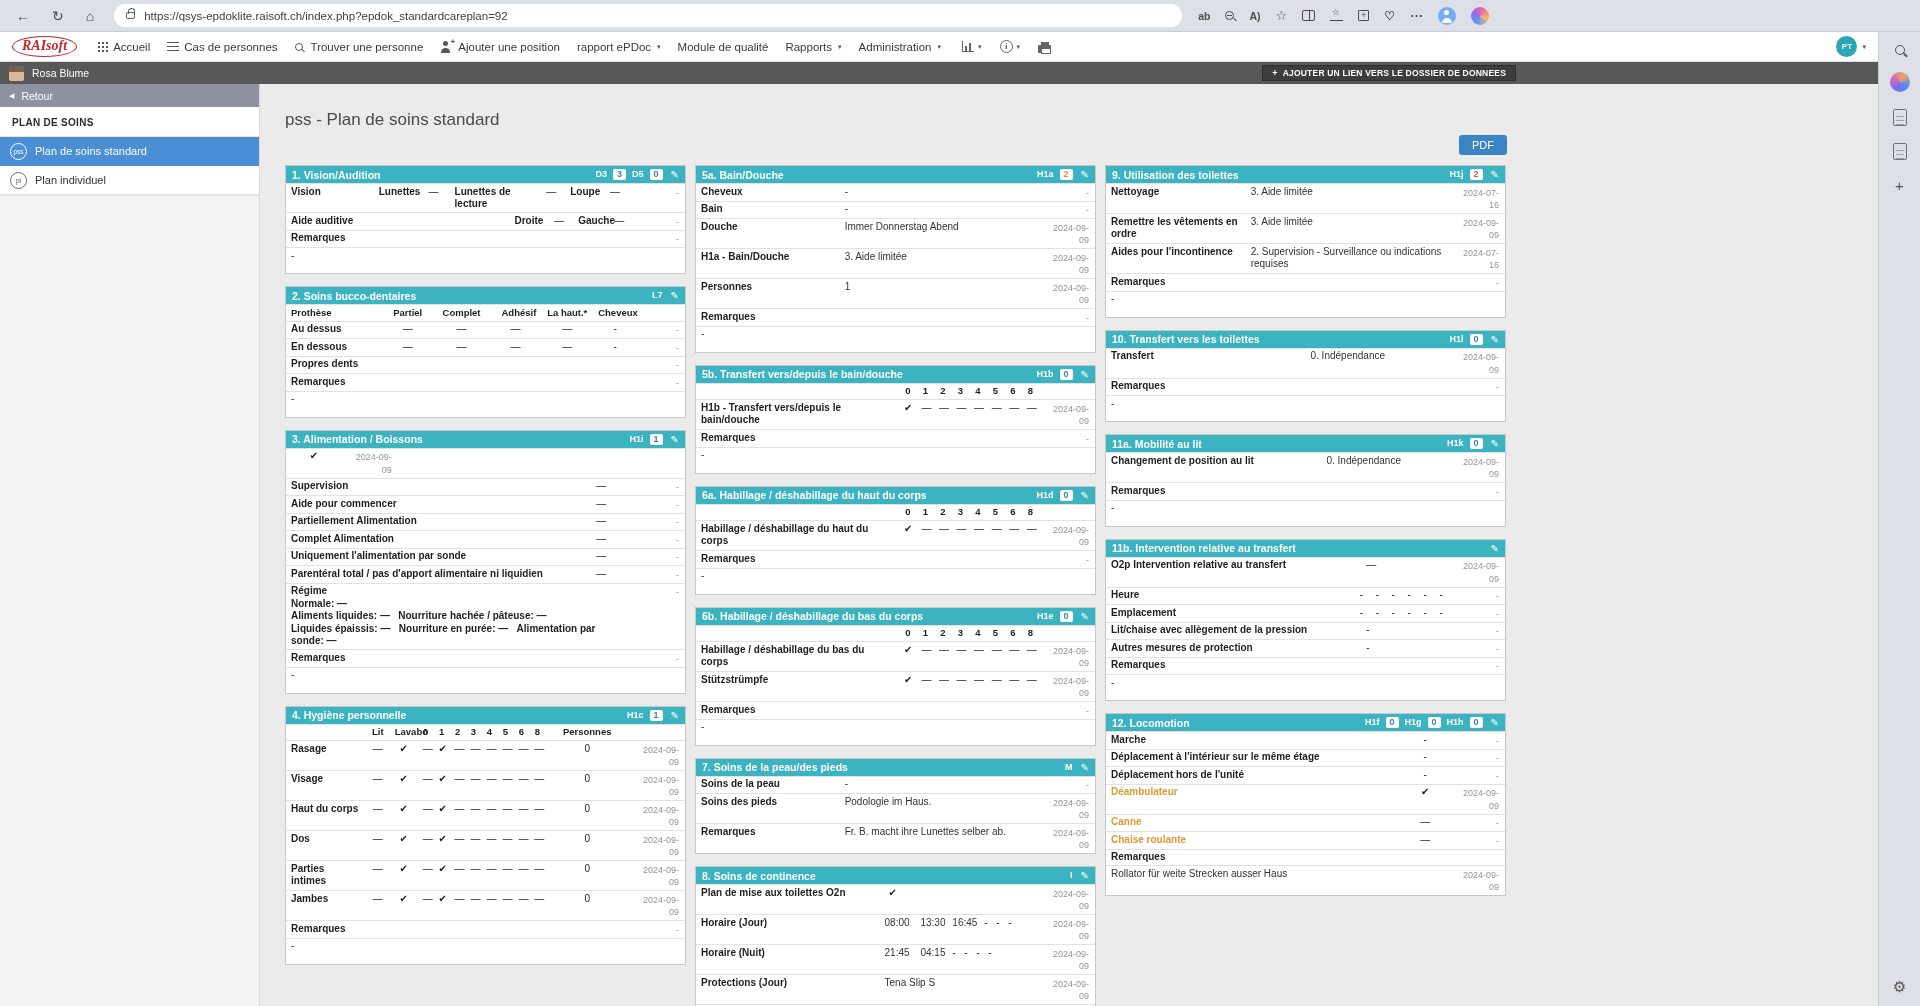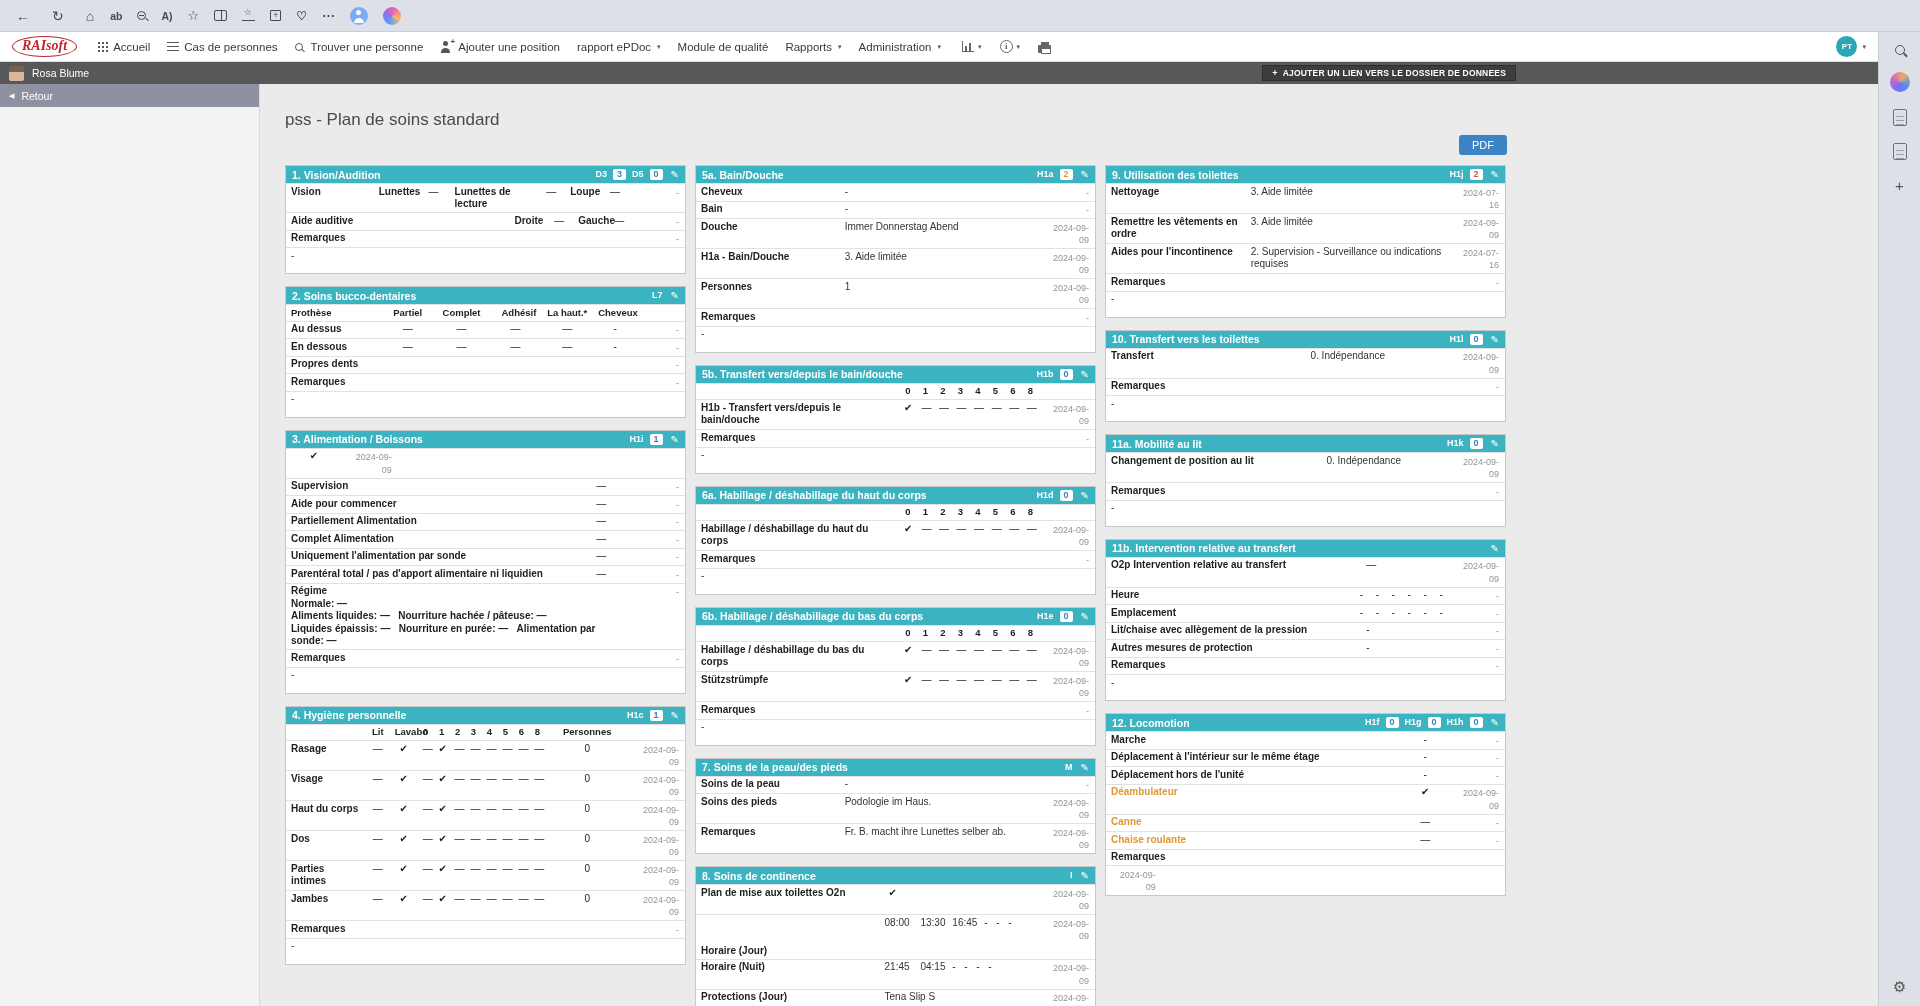--- a/index.html
+++ b/index.html
@@ -124,20 +124,24 @@
 </head>
 <body>
 
 <div class="screen">
 
   <div class="chrome">
     <div class="chrome-left">
       <span class="cicon">←</span>
       <span class="cicon">↻</span>
       <span class="cicon">⌂</span>
+    </div>
+    <div class="urlbar">
+      <span class="lock"></span>
+      <span class="url">https://qsys-epdoklite.raisoft.ch/index.php?epdok_standardcareplan=92</span>
     </div>
     <div class="chrome-right">
       <span class="tic">ab</span>
       <span class="ic-mag"></span>
       <span class="tic">A)</span>
       <span class="tic ic-star">☆</span>
       <span class="ic-split"></span>
       <span class="ic-favbar"></span>
       <span class="ic-coll"></span>
       <span class="tic ic-heart">♡</span>
@@ -221,20 +225,33 @@
         <span>AJOUTER UN LIEN VERS LE DOSSIER DE DONNEES</span>
       </span>
     </div>
 
     <div class="content">
       <aside class="sidebar">
         <div class="back-bar">
           <span class="ar">◀</span>
           <span>Retour</span>
         </div>
+        <div class="side-section">
+          <div class="side-title">PLAN DE SOINS</div>
+          <div>
+              <div class="side-item active">
+                <span class="circ">pss</span>
+                <span>Plan de soins standard</span>
+              </div>
+              <div class="side-item">
+                <span class="circ">pi</span>
+                <span>Plan individuel</span>
+              </div>
+            </div>
+        </div>
       </aside>
 
       <main class="main">
         <div class="main-inner">
           <h1 class="page-title">pss - Plan de soins standard</h1>
           <div class="pdf-row">
             <button class="pdf-btn">PDF</button>
           </div>
           <div class="cols">
               <div class="col">
@@ -692,21 +709,21 @@
                     <span class="card-title">8. Soins de continence</span>
                     <span class="badge">I</span>
                     <span class="edit">✎</span>
                   </div>
                   <div class="row">
                     <div class="cell lab" style="width: 47%;">Plan de mise aux toilettes O2n</div>
                     <div class="cell sym left" style="width: 39%;">✔</div>
                     <div class="cell dat" style="width: 14%;">2024-09-09</div>
                   </div>
                   <div class="row">
-                    <div class="cell lab" style="width: 46%; margin-top: 28px;">Horaire (Jour)</div>
+                    <div class="cell lab" style="width: 46%;">Horaire (Jour)</div>
                     <div class="cell val" style="width: 9%;">08:00</div>
                     <div class="cell val" style="width: 8%;">13:30</div>
                     <div class="cell val" style="width: 8%;">16:45</div>
                     <div class="cell sym" style="width: 3%;">-</div>
                     <div class="cell sym" style="width: 3%;">-</div>
                     <div class="cell sym" style="width: 3%;">-</div>
                     <div class="cell sp" style="width: 6%;"></div>
                     <div class="cell dat" style="width: 14%;">2024-09-09</div>
                   </div>
                   <div class="row">
@@ -889,20 +906,21 @@
                   </div>
                   <div class="row">
                     <div class="cell lab org" style="width: 74%;">Chaise roulante</div>
                     <div class="cell sym" style="width: 12%;">—</div>
                     <div class="cell dat" style="width: 14%;">-</div>
                   </div>
                   <div class="row">
                     <div class="cell lab" style="width: 100%;">Remarques</div>
                   </div>
                   <div class="row">
+                    <div class="cell val" style="width: 86%;">Rollator für weite Strecken ausser Haus</div>
                     <div class="cell dat" style="width: 14%;">2024-09-09</div>
                   </div>
                 </div>
               </div>
             </div>
         </div>
       </main>
     </div>
   </div>
 

